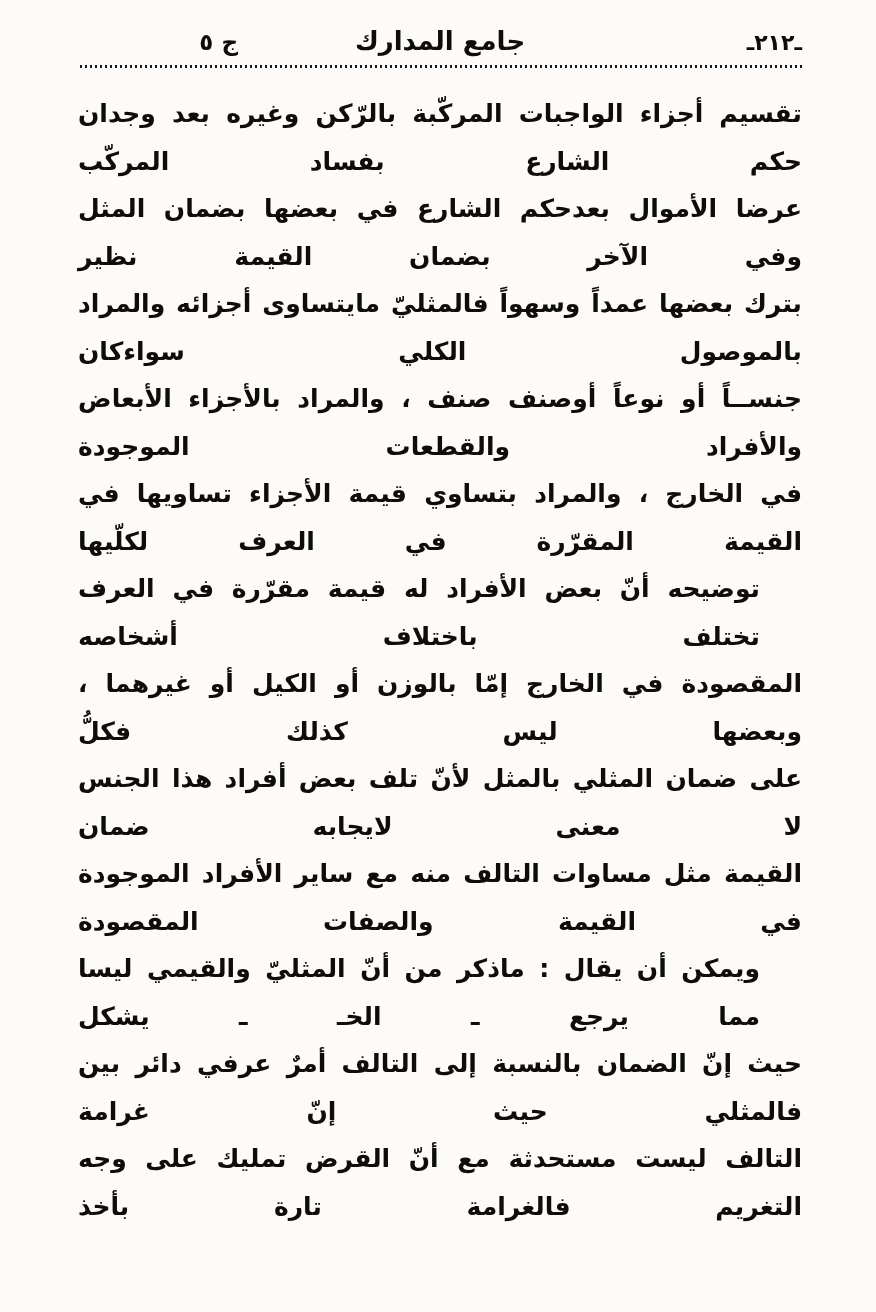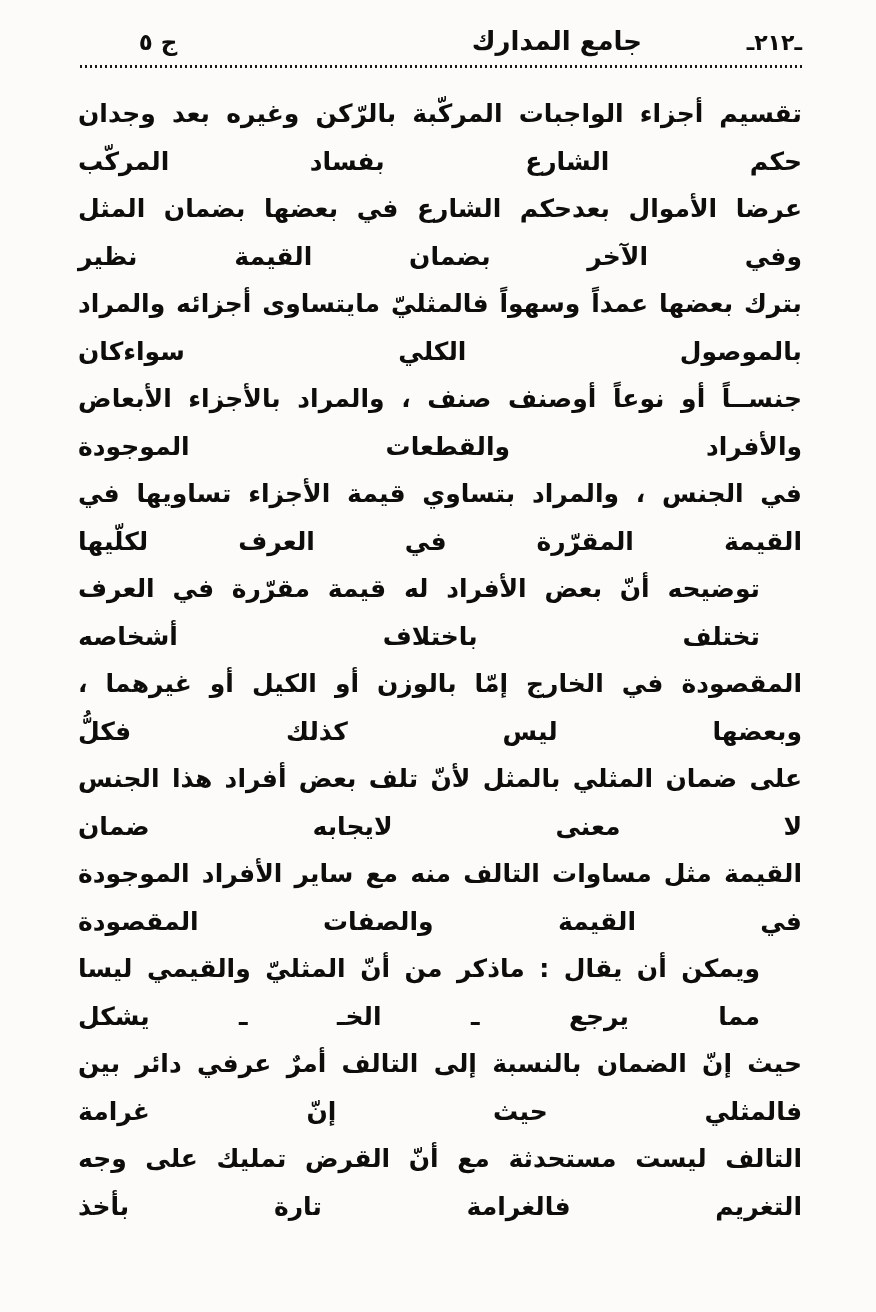--- a/index.html
+++ b/index.html
@@ -28,25 +28,25 @@
     justify-content: space-between;
     font-weight: bold;
   }
   .page-number {
     width: 160px;
     font-size: 22px;
     letter-spacing: 1px;
   }
   .book-title {
     flex: 1;
+    text-align: center;
     font-size: 26px;
   }
   .volume-label {
     width: 160px;
-    text-align: center;
     font-size: 23px;
   }
   .dotted-divider {
     margin-top: 9px;
     height: 3px;
     background-image: repeating-linear-gradient(to left, #181818 0px, #181818 2px, transparent 2px, transparent 5px);
     background-repeat: repeat-x;
     background-size: 5px 3px;
     background-position: top right;
   }
@@ -79,21 +79,21 @@
       <div class="volume-label">ج ٥</div>
     </div>
     <div class="dotted-divider"></div>
   </div>
 
   <div class="body-text">
     <div class="line">تقسيم أجزاء الواجبات المركّبة بالرّكن وغيره بعد وجدان حكم الشارع بفساد المركّب</div>
     <div class="line">عرضا الأموال بعدحكم الشارع في بعضها بضمان المثل وفي الآخر بضمان القيمة نظير</div>
     <div class="line">بترك بعضها عمداً وسهواً فالمثليّ مايتساوى أجزائه والمراد بالموصول الكلي سواءكان</div>
     <div class="line">جنســاً أو نوعاً أوصنف صنف ، والمراد بالأجزاء الأبعاض والأفراد والقطعات الموجودة</div>
-    <div class="line">في الجنس ، والمراد بتساوي قيمة الأجزاء تساويها في القيمة المقرّرة في العرف لكلّيها</div>
+    <div class="line">في الخارج ، والمراد بتساوي قيمة الأجزاء تساويها في القيمة المقرّرة في العرف لكلّيها</div>
     <div class="line indent">توضيحه أنّ بعض الأفراد له قيمة مقرّرة في العرف تختلف باختلاف أشخاصه</div>
     <div class="line">المقصودة في الخارج إمّا بالوزن أو الكيل أو غيرهما ، وبعضها ليس كذلك فكلُّ</div>
     <div class="line">على ضمان المثلي بالمثل لأنّ تلف بعض أفراد هذا الجنس لا معنى لايجابه ضمان</div>
     <div class="line">القيمة مثل مساوات التالف منه مع ساير الأفراد الموجودة في القيمة والصفات المقصودة</div>
     <div class="line indent">ويمكن أن يقال : ماذكر من أنّ المثليّ والقيمي ليسا مما يرجع ـ الخـ ـ يشكل</div>
     <div class="line">حيث إنّ الضمان بالنسبة إلى التالف أمرٌ عرفي دائر بين فالمثلي حيث إنّ غرامة</div>
     <div class="line">التالف ليست مستحدثة مع أنّ القرض تمليك على وجه التغريم فالغرامة تارة بأخذ</div>
 
   </div>
 

